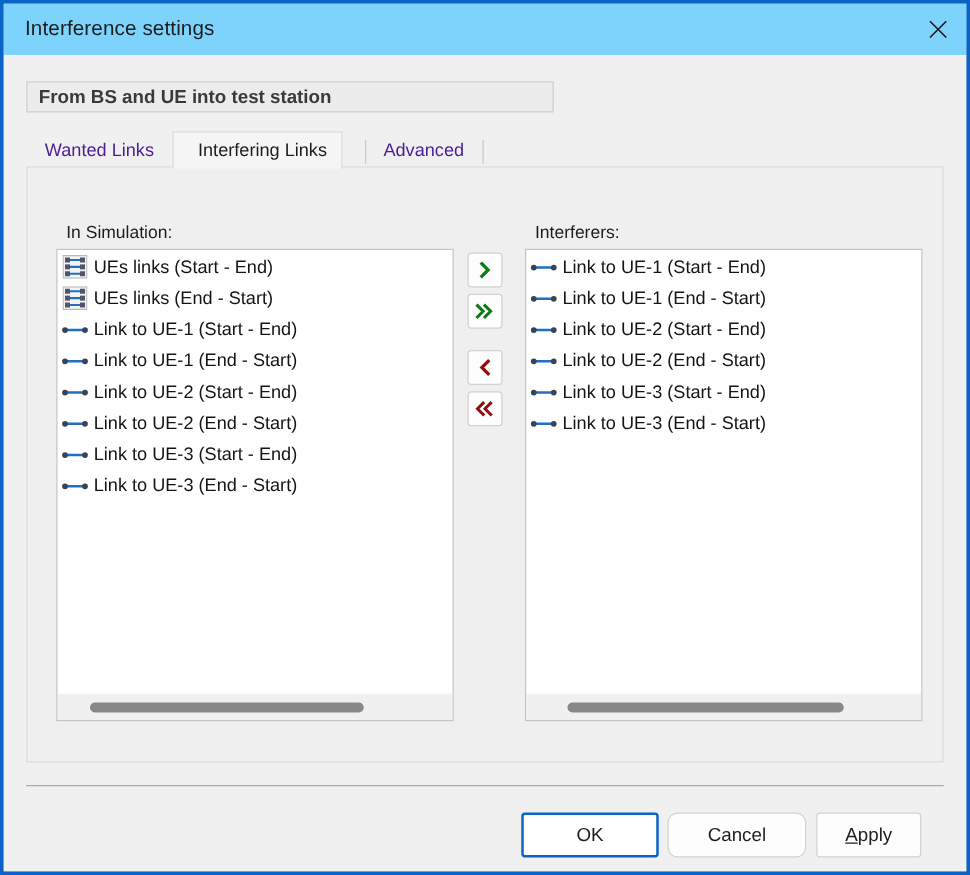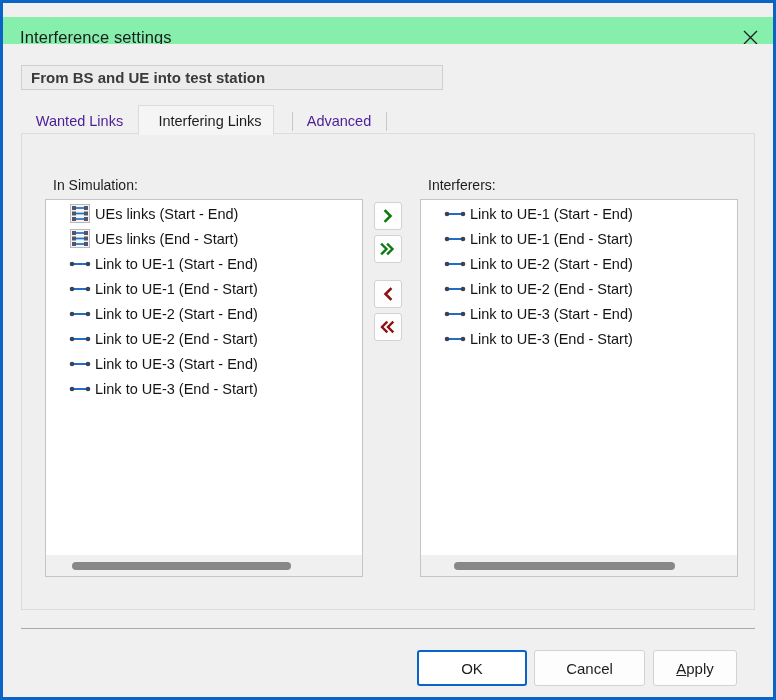--- a/index.html
+++ b/index.html
@@ -18,24 +18,23 @@
     width: 776px; height: 700px;
     border: 3px solid #0a64c8;
     background: #f0f0f0;
   }
 
   
   #titlebar {
     position: absolute;
     left: 0; top: 0;
     width: 770px; height: 41px;
-    background: #86efac;
-    display: flex;
-    align-items: center;
-    margin-top: 14px;
+    background: #7dd3fc;
+    display: flex;
+    align-items: center;
   }
   #title-text {
     margin-left: 17px;
     font-size: 16.5px;
     color: #1d1d1d;
     letter-spacing: 0.1px;
     white-space: nowrap;
   }
   #close-button {
     position: absolute;
@@ -137,21 +136,20 @@
   }
   #listbox-left  { left: 23px; }
   #listbox-right { left: 398px; }
 
   .list-items {
     position: absolute;
     left: 0; top: 0; right: 0;
     bottom: 22px;
     overflow: hidden;
     padding-top: 1px;
-    padding-left: 20px;
   }
   .list-row {
     height: 25px;
     display: flex;
     align-items: center;
     padding-left: 3px;
     cursor: default;
     white-space: nowrap;
   }
   .row-icon {
@@ -229,21 +227,21 @@
     font-size: 15px;
     color: #1d1d1d;
     cursor: default;
     white-space: nowrap;
   }
   .dlg-btn.default {
     border: 2px solid #0a64c8;
     background: #ffffff;
   }
   #btn-ok     { left: 414px; width: 110px; }
-  #btn-cancel { left: 531px; width: 111px; }
+  #btn-cancel { left: 531px; width: 111px; border-radius: 8px; }
   #btn-apply  { left: 650px; width: 84px; }
   .accel { text-decoration: underline; }
 </style>
 </head>
 <body>
 
 <div id="window">
 
   <div id="titlebar">
     <div id="title-text">Interference settings</div>

